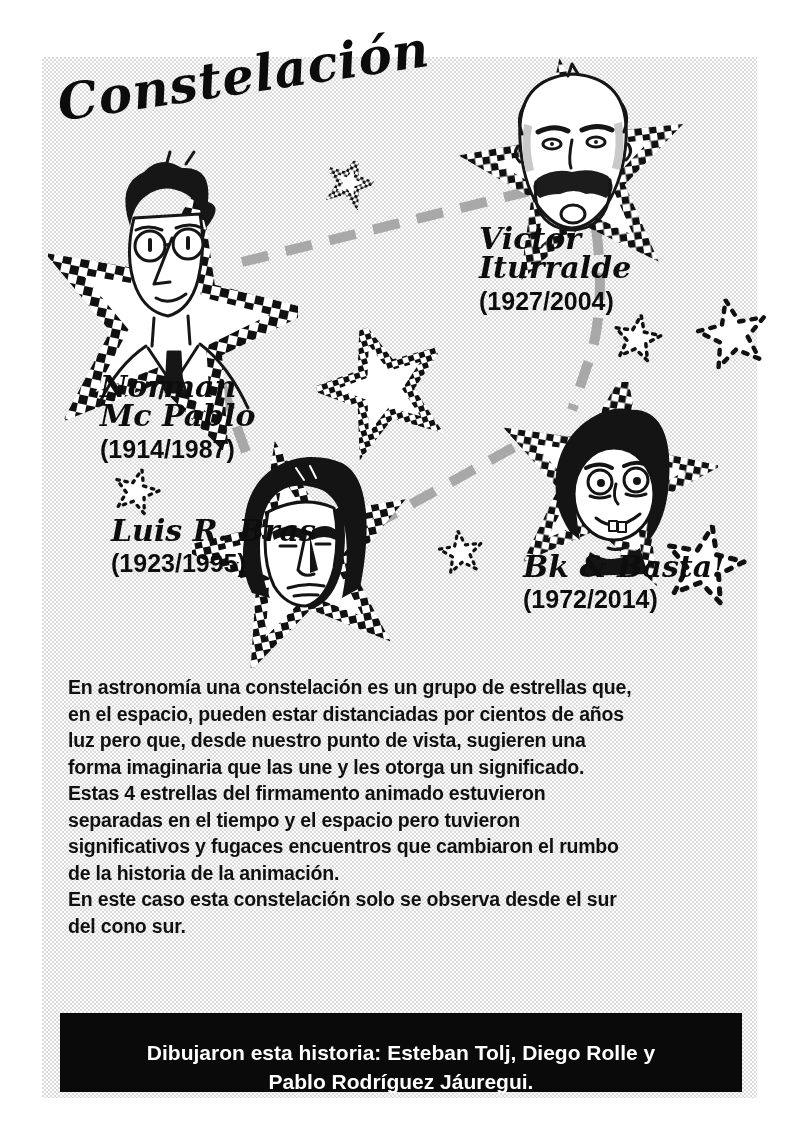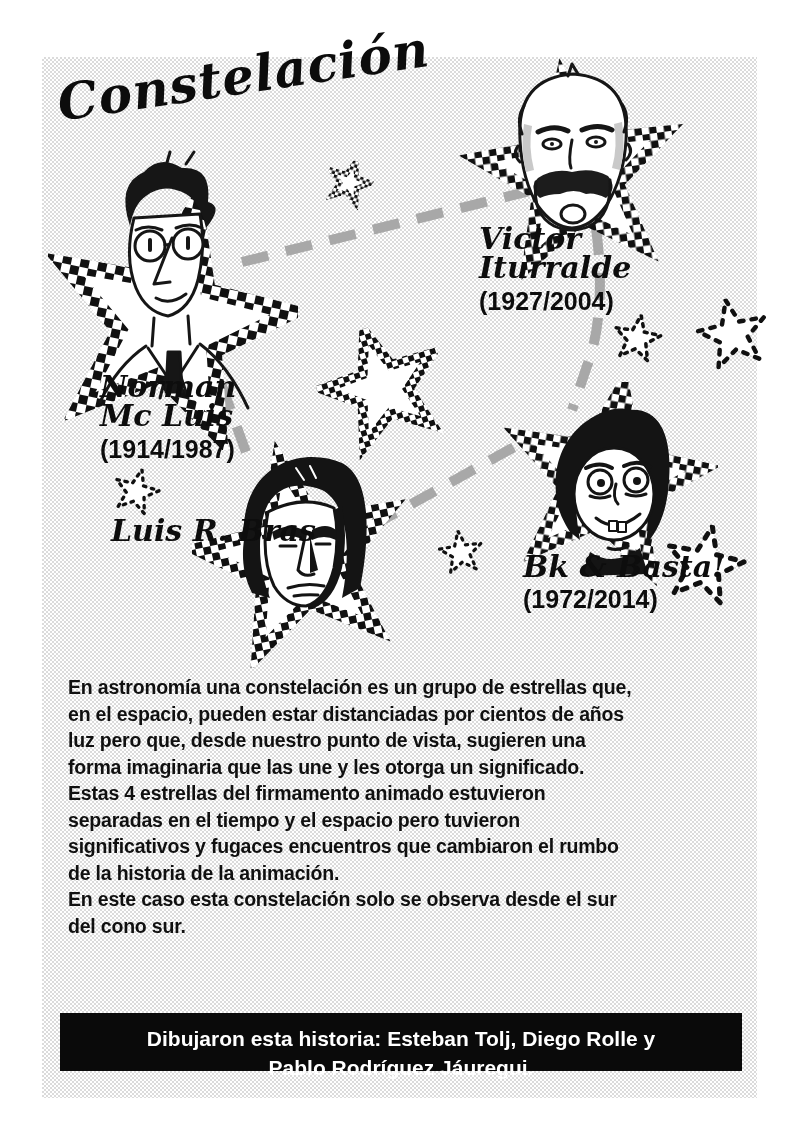--- a/index.html
+++ b/index.html
@@ -15,23 +15,23 @@
   svg{display:block;}
   .char-label{position:absolute;font-family:"DejaVu Serif",serif;font-style:italic;font-weight:bold;
               color:#0d0d0d;font-size:30px;line-height:0.98;white-space:nowrap;padding-left:36px;}
   .char-label .years{display:block;font-family:"Liberation Sans",sans-serif;font-style:normal;
                      font-weight:bold;font-size:25px;margin-top:6px;letter-spacing:0;}
   .name-line{display:block;}
   .body-text{position:absolute;left:68px;top:674px;width:564px;font-size:19.5px;line-height:26.5px;
              font-weight:bold;color:#101010;letter-spacing:-0.2px;}
   .body-text p{margin:0;}
   .body-text p.gap{margin-top:28px;}
-  .credits{position:absolute;left:60px;top:1013px;width:682px;height:58px;background:#0a0a0a;
+  .credits{position:absolute;left:60px;top:1013px;width:682px;height:79px;background:#0a0a0a;
            color:#fff;text-align:center;font-weight:bold;font-size:21px;line-height:29px;
-           padding-top:11px;box-sizing:border-box;}
+           padding-top:25px;box-sizing:border-box;}
   .credits span{display:block;}
 </style>
 </head>
 <body>
 
 <div class="page">
 
   <div class="panel"></div>
 
   <svg class="abs" style="left:0;top:0;" width="800" height="1132" viewBox="0 0 800 1132">
@@ -200,32 +200,33 @@
   <svg class="abs" style="left:438px;top:530px;transform:rotate(-8deg);" width="46" height="46" viewBox="0 0 100 100">
     <path d="M50 2 L61.8 33.8 L95.7 35.2 L69 56.2 L78.2 88.8 L50 70 L21.8 88.8 L31 56.2 L4.3 35.2 L38.2 33.8 Z" fill="#fff" stroke="#111" stroke-width="7" stroke-dasharray="5 12" stroke-linecap="round"></path>
   </svg>
 
   <svg class="abs" style="left:662px;top:524px;transform:rotate(12deg);" width="84" height="84" viewBox="0 0 100 100">
     <path d="M50 2 L61.8 33.8 L95.7 35.2 L69 56.2 L78.2 88.8 L50 70 L21.8 88.8 L31 56.2 L4.3 35.2 L38.2 33.8 Z" fill="#fff" stroke="#111" stroke-width="6" stroke-dasharray="6 11" stroke-linecap="round"></path>
   </svg>
 
   <div class="char-label" style="left:64px;top:372px;">
     <span class="name-line">Norman</span>
-    <span class="name-line">Mc Luis</span>
+    <span class="name-line">Mc Pablo</span>
     <span class="years">(1914/1987)</span>
   </div>
 
   <div class="char-label" style="left:443px;top:224px;">
     <span class="name-line">Victor</span>
     <span class="name-line">Iturralde</span>
     <span class="years">(1927/2004)</span>
   </div>
 
   <div class="char-label" style="left:56px;top:516px;margin-left:19px;">
     <span class="name-line">Luis R. Bras</span>
+    <span class="years">(1923/1995)</span>
   </div>
 
   <div class="char-label" style="left:487px;top:552px;">
     <span class="name-line">Bk &amp; Basta!</span>
     <span class="years">(1972/2014)</span>
   </div>
 
   <div class="body-text">
     <p>En astronomía una constelación es un grupo de estrellas que, en el espacio, pueden estar distanciadas por cientos de años luz pero que, desde nuestro punto de vista, sugieren una forma imaginaria que las une y les otorga un significado.</p>
     <p>Estas 4 estrellas del firmamento animado estuvieron separadas en el tiempo y el espacio pero tuvieron significativos y fugaces encuentros que cambiaron el rumbo de la historia de la animación.</p>

